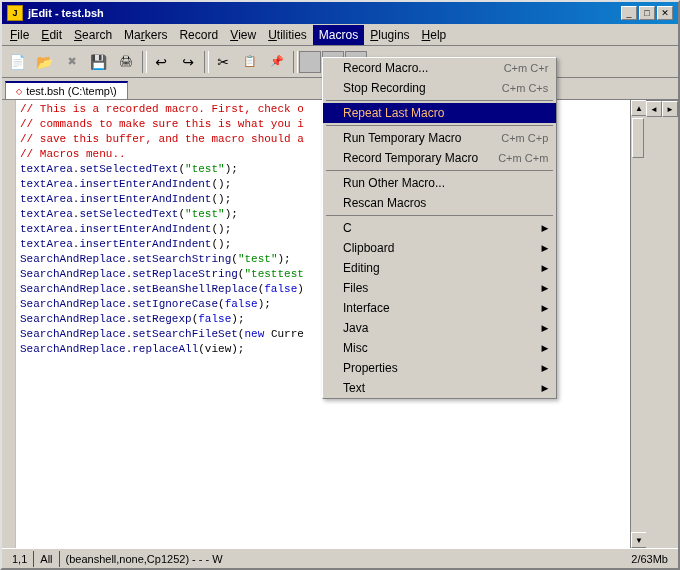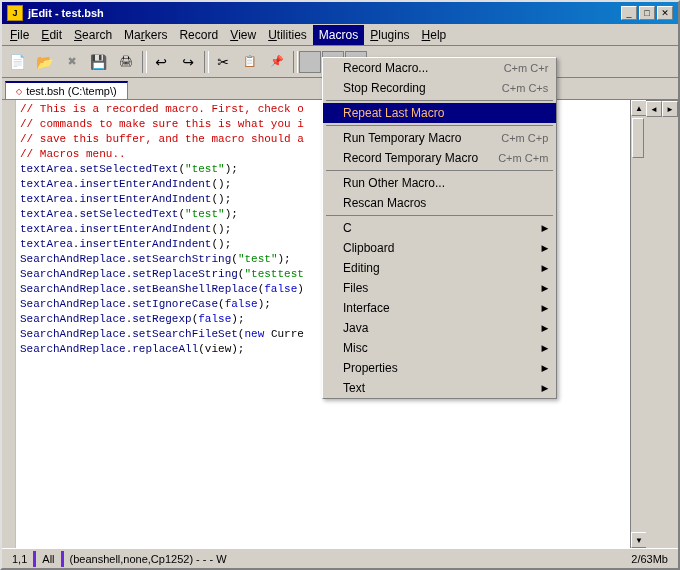--- a/index.html
+++ b/index.html
@@ -259,21 +259,21 @@
       border-top: 1px solid #fff;
       height: 20px;
       display: flex;
       align-items: center;
       padding: 0 4px;
       font-size: 11px;
       flex-shrink: 0;
     }
     .status-section {
       padding: 0 6px;
-      border-right: 3px solid #6d28d9;
+      border-right: 1px solid #6d28d9;
       height: 16px;
       display: flex;
       align-items: center;
     }
     .dropdown-menu {
       position: absolute;
       top: 57px;
       left: 322px;
       background: #d4d0c8;
       border: 1px solid #808080;

